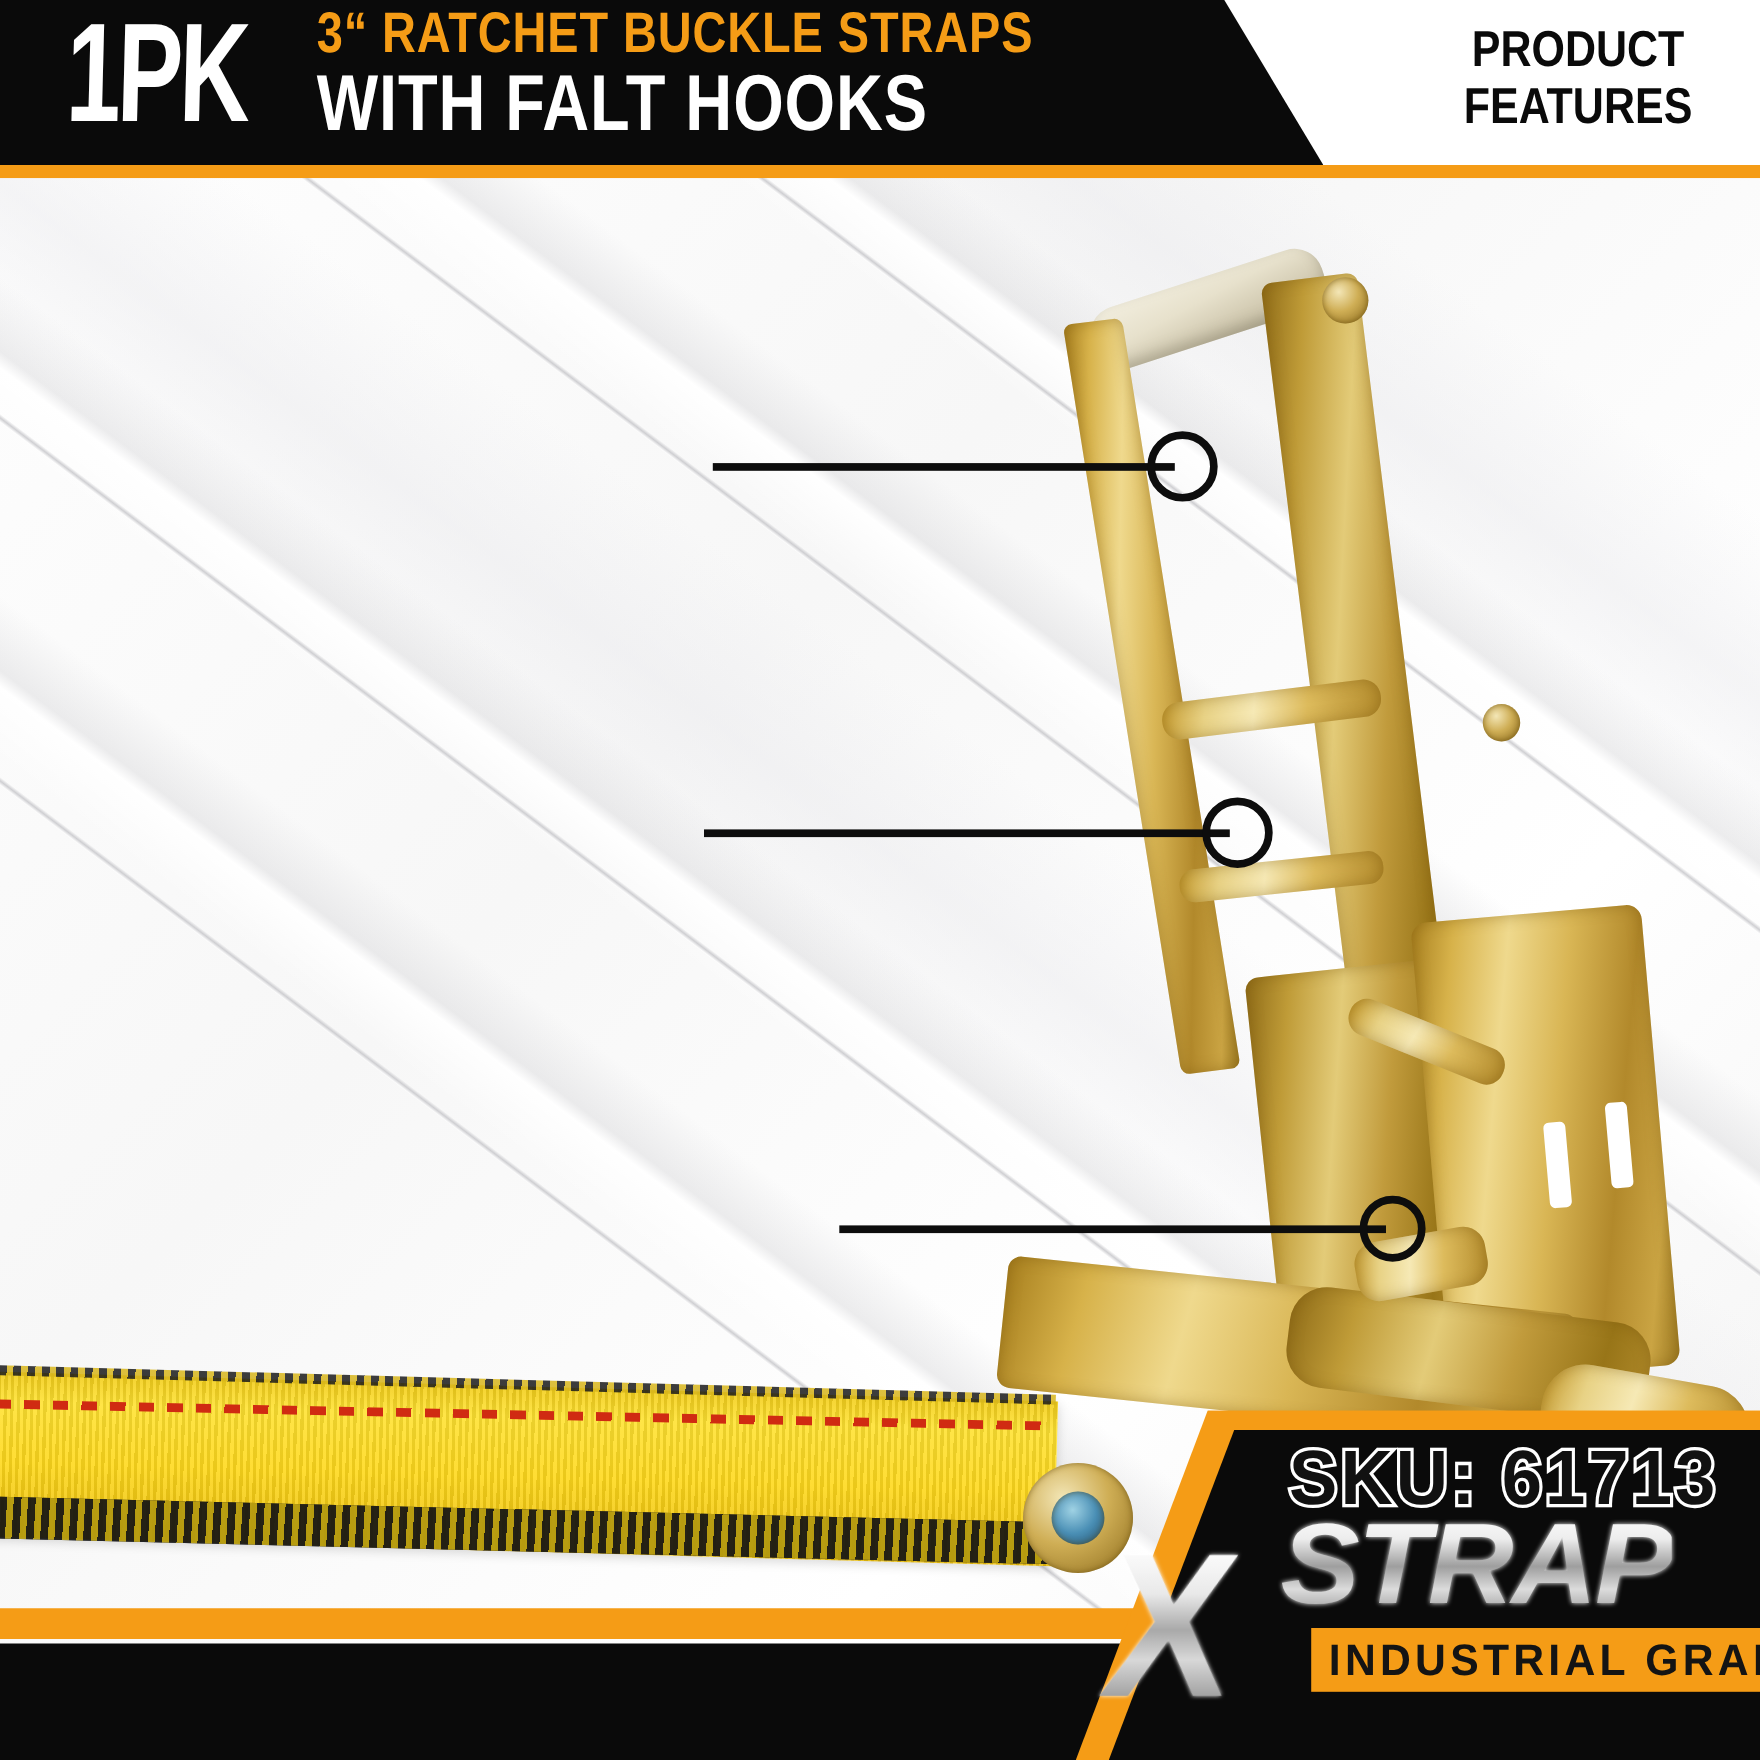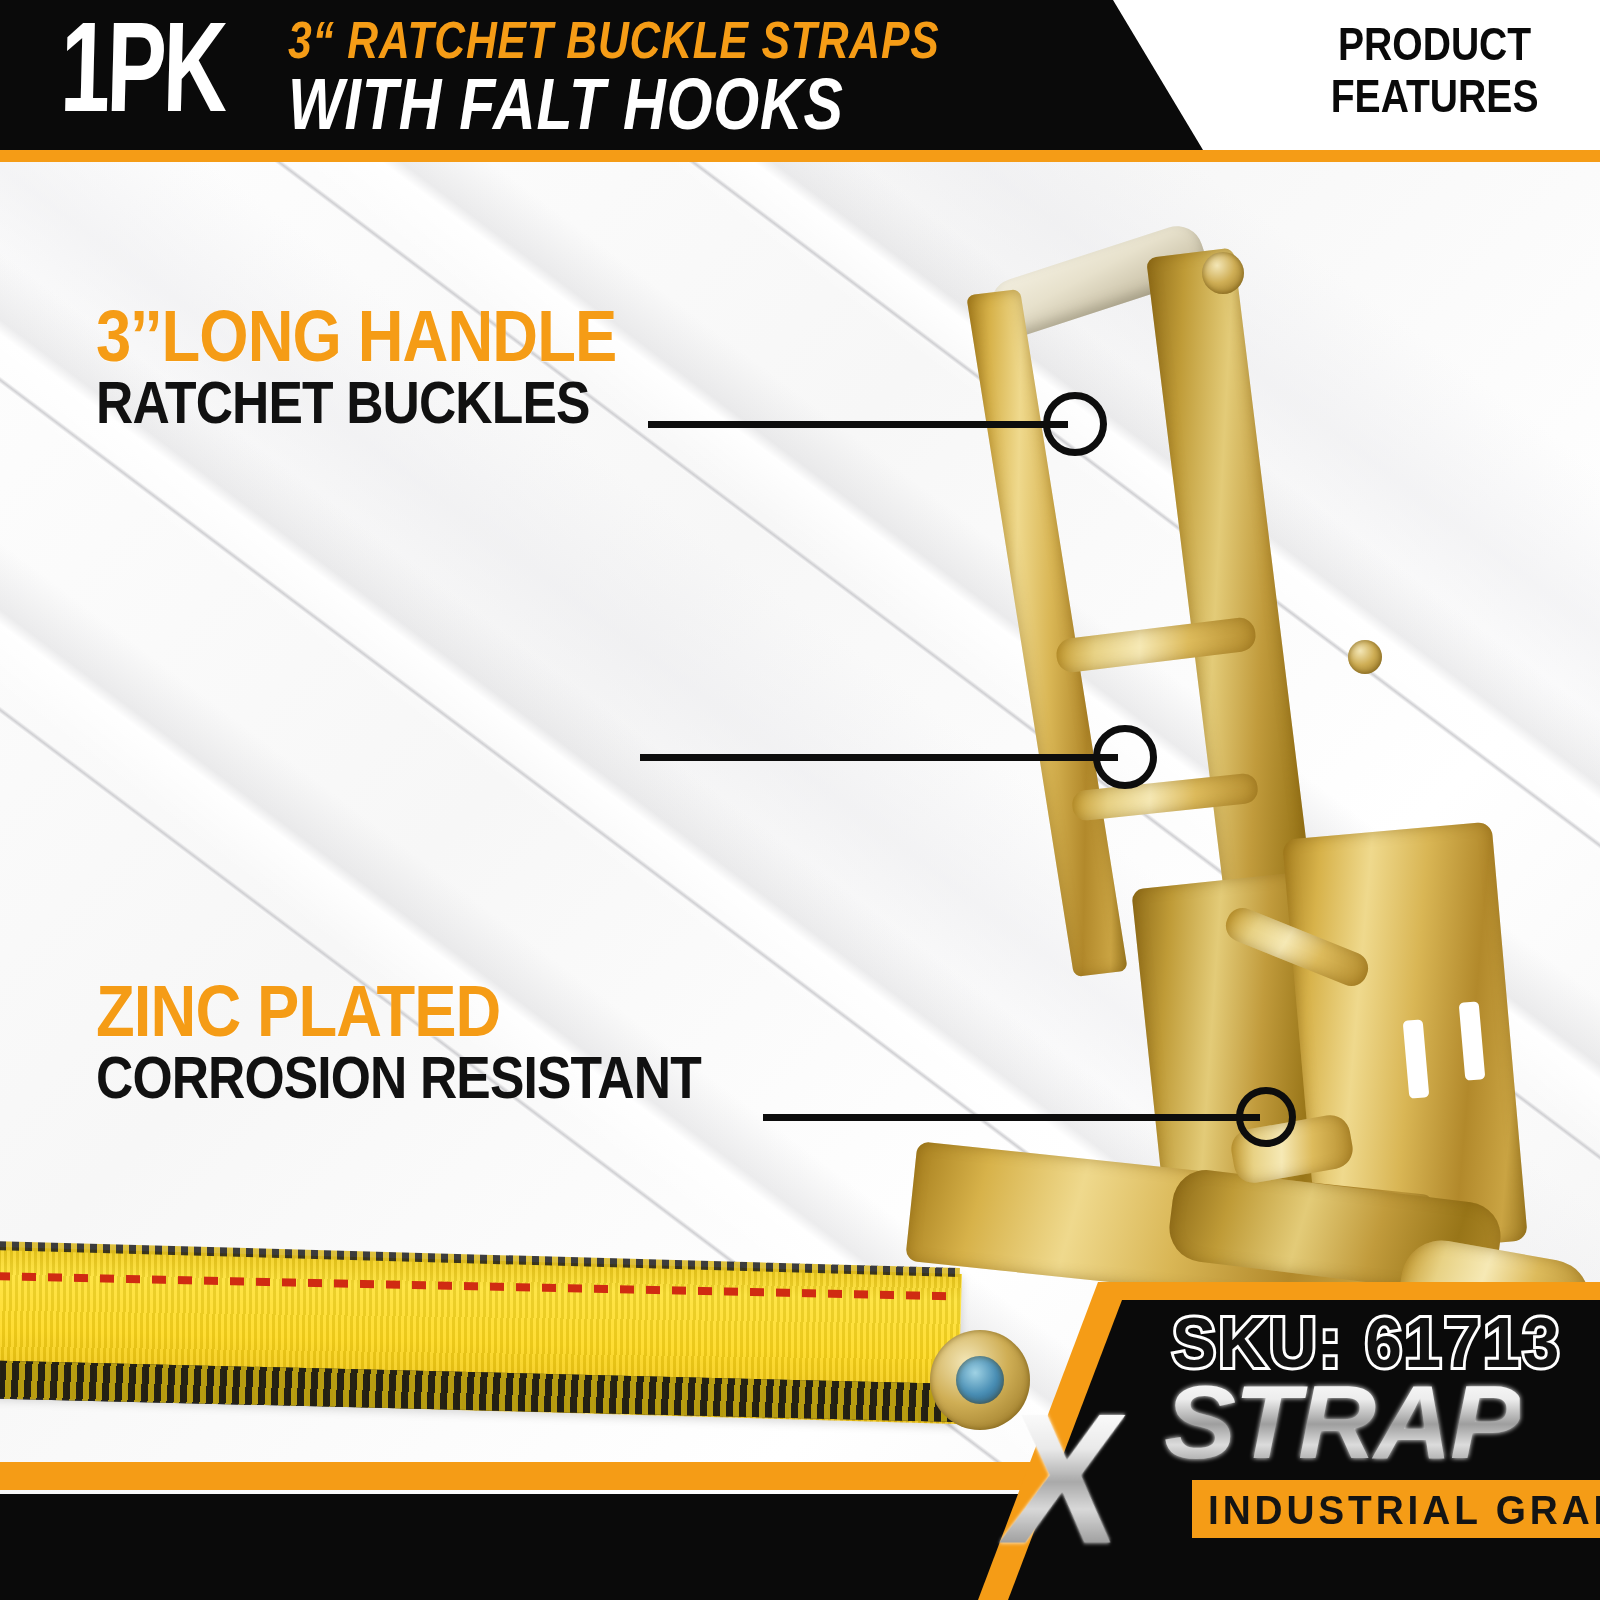--- a/index.html
+++ b/index.html
@@ -63,23 +63,22 @@
     font-family:"Liberation Sans", sans-serif;
     font-weight:bold; font-style:normal;
     font-size:128px; line-height:126px;
     letter-spacing:-5px;
     color:#ffffff;
     transform:scaleX(.70) skewX(-2deg);
     transform-origin:left top;
     white-space:nowrap;
   }
   .head-lines{
-    position:absolute; left:288px; top:14px;
-    white-space:nowrap;
-    font-style:italic;
+    position:absolute; left:288px; top:4px;
+    white-space:nowrap;
   }
   .head-l1{
     font-weight:bold; font-size:52px; line-height:52px;
     color:#f59c16; letter-spacing:1px;
     transform:scaleX(.82); transform-origin:left center;
     white-space:nowrap;
   }
   .head-l2{
     font-weight:bold; font-size:72px; line-height:76px;
     color:#ffffff; letter-spacing:1px;
@@ -317,30 +316,22 @@
     <div class="c-line" id="cl-1"></div>
     <div class="c-ring" id="cr-1"></div>
     <div class="c-line" id="cl-2"></div>
     <div class="c-ring" id="cr-2"></div>
     <div class="c-line" id="cl-3"></div>
     <div class="c-ring" id="cr-3"></div>
   </div>
 
   <div class="features">
 
-    <div class="feat" id="feat-1">
-      <div class="big">3’’LONG HANDLE</div>
-      <div class="sub">RATCHET BUCKLES</div>
-    </div>
-
-
-    <div class="feat" id="feat-3">
-      <div class="big">ZINC PLATED</div>
-      <div class="sub">CORROSION RESISTANT</div>
-    </div>
+
+
   </div>
 
   <div class="sku">SKU: 61713</div>
 
   <div class="bottom-orange"></div>
   <div class="bottom-band"></div>
   <div class="logo-panel-orange"></div>
   <div class="logo-panel"></div>
 
   <div class="logo">

